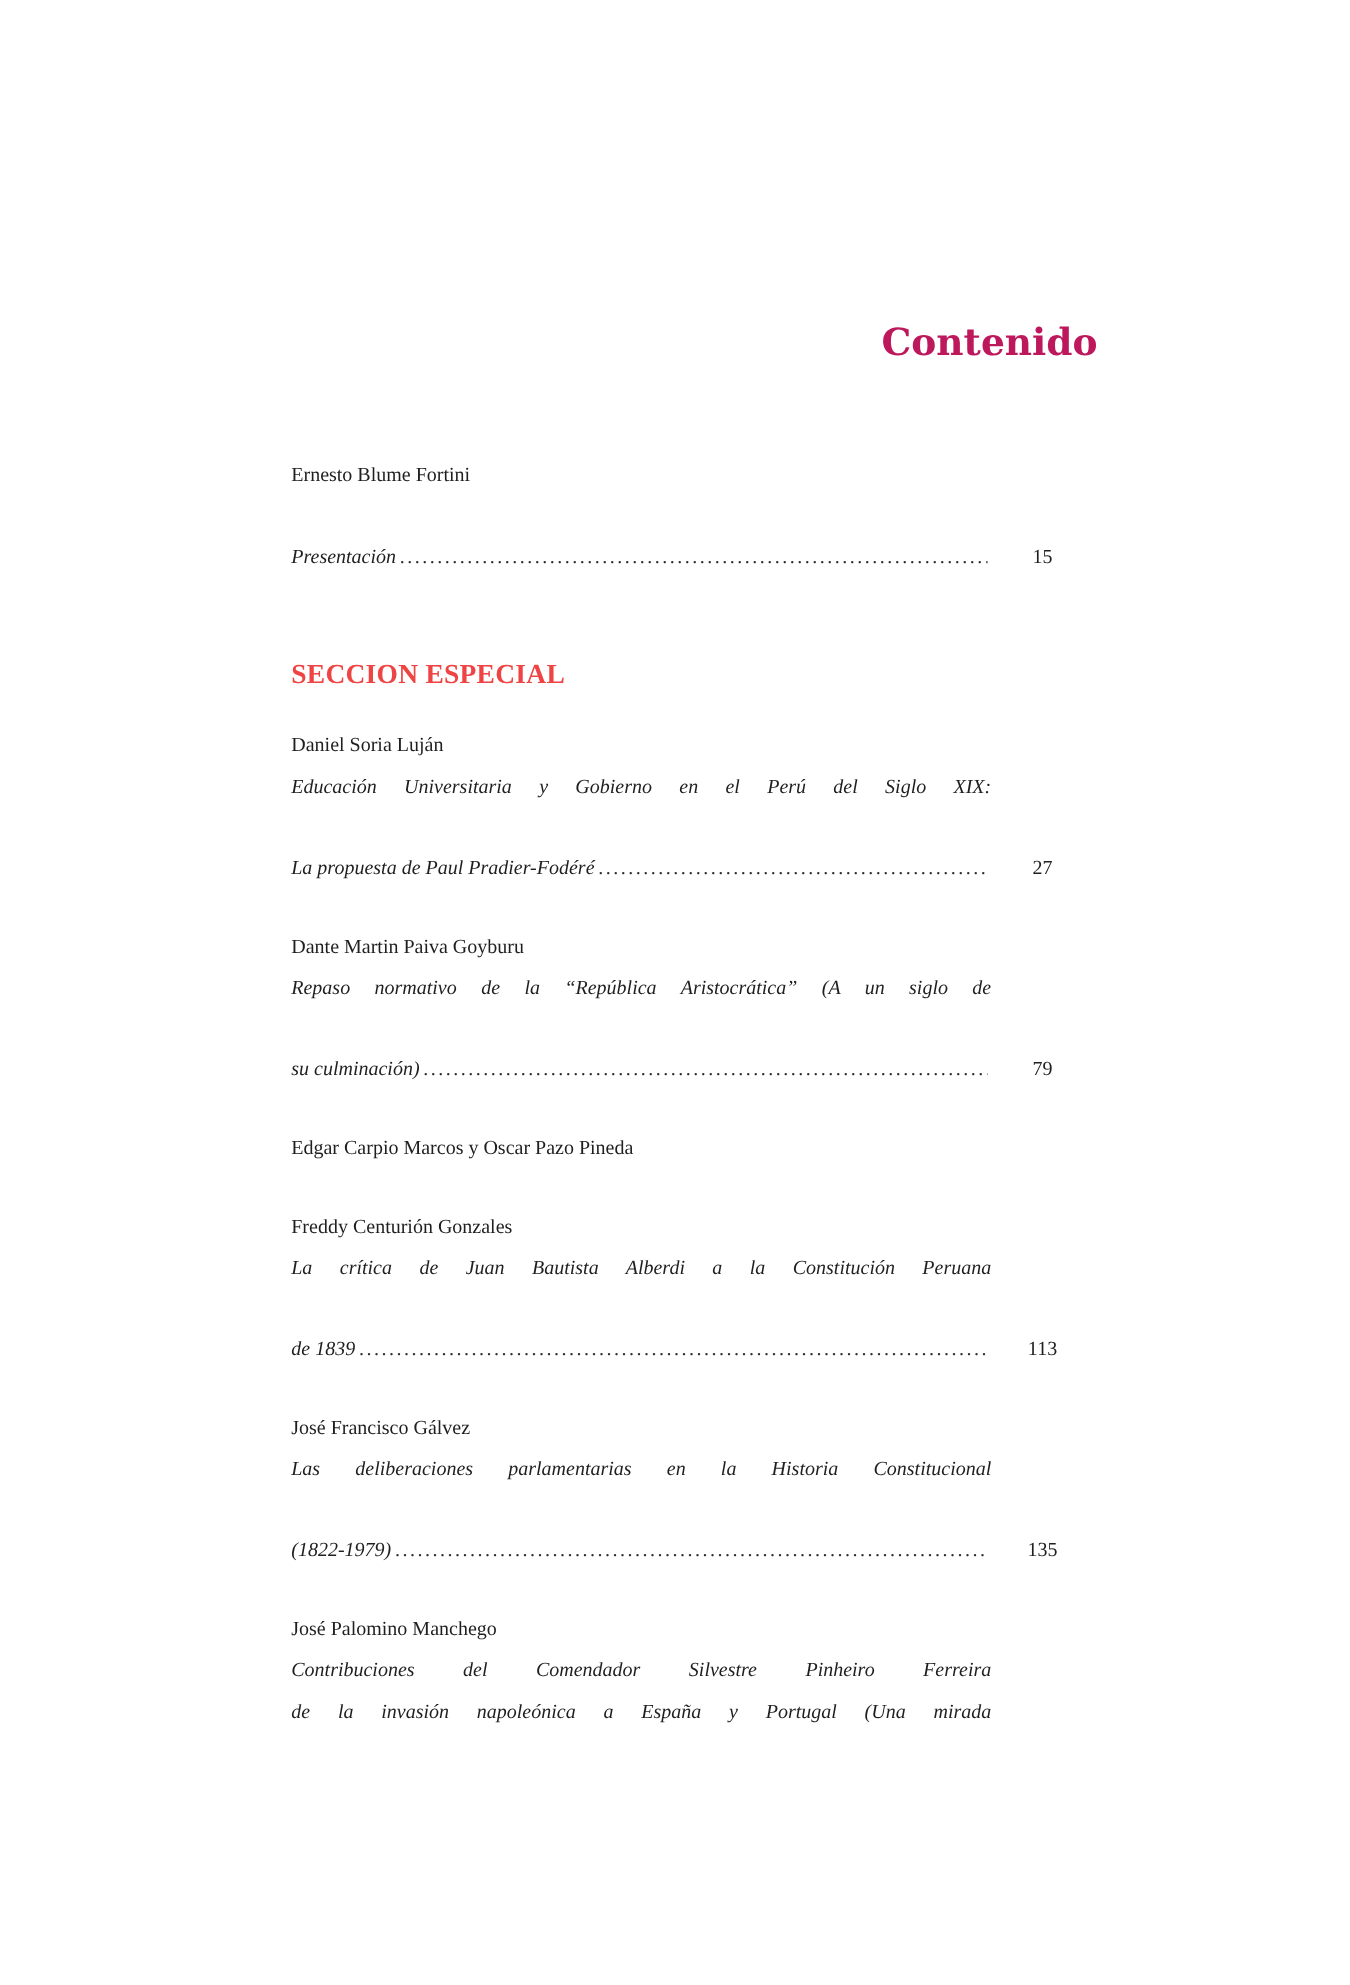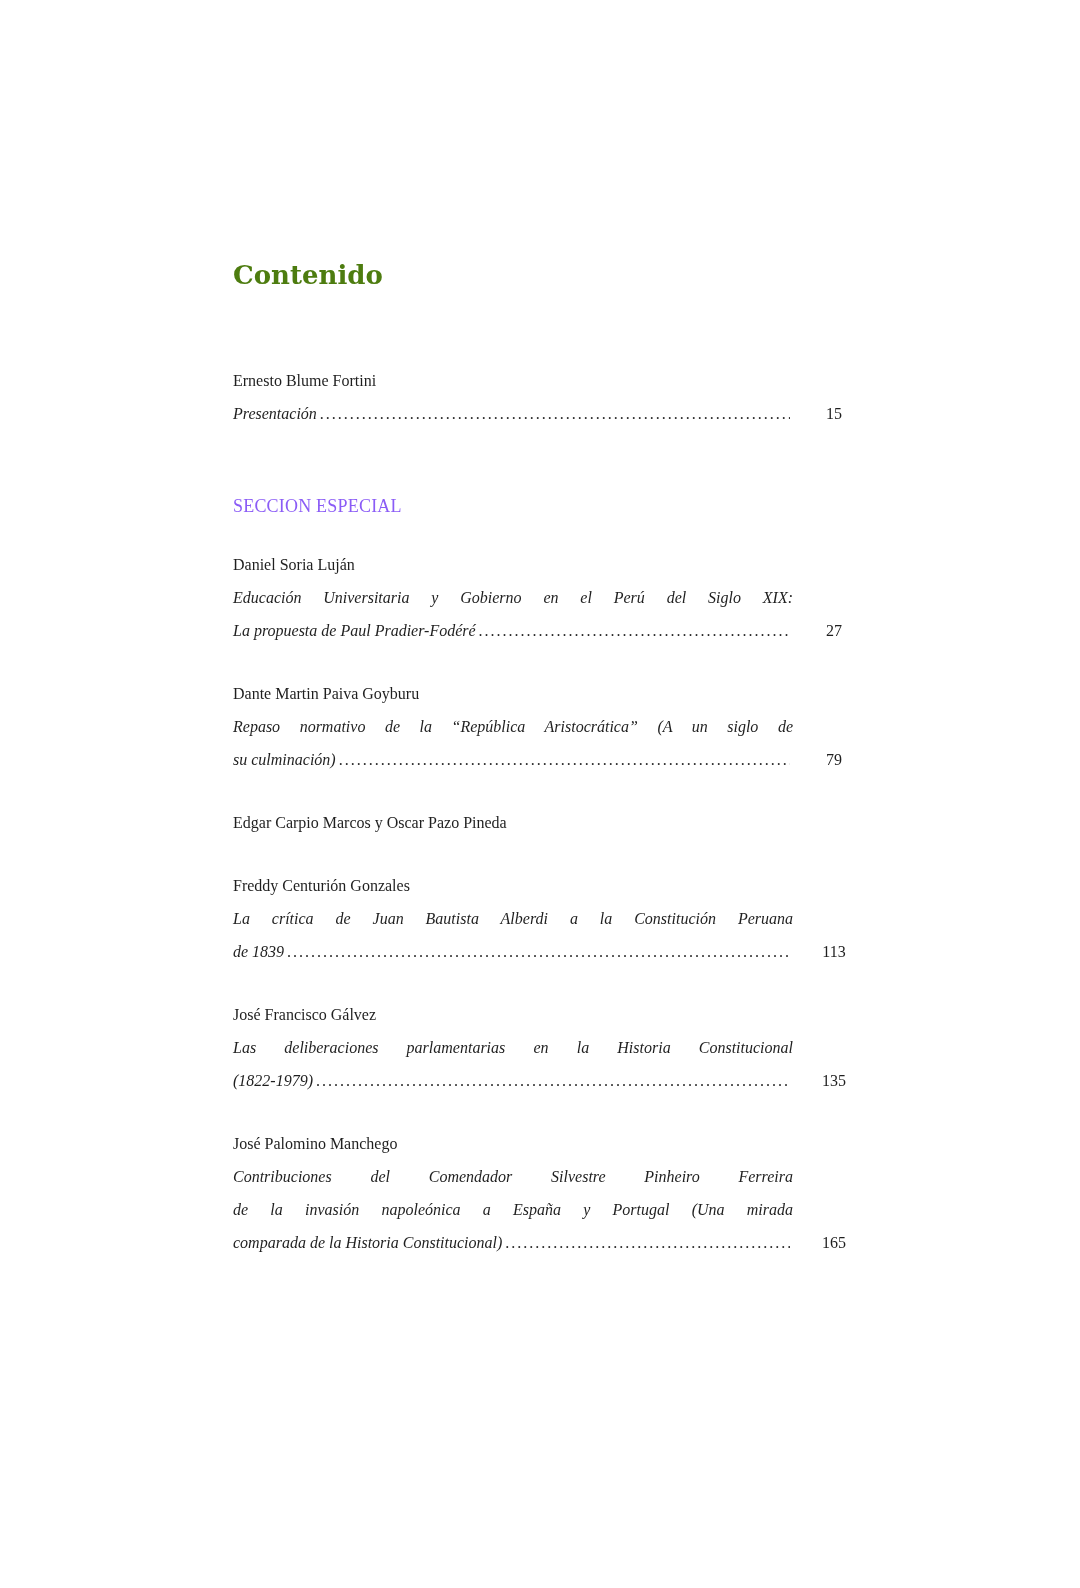--- a/index.html
+++ b/index.html
@@ -11,49 +11,49 @@
     background: #ffffff;
     color: #1f1f1f;
     font-family: "Liberation Serif", serif;
     overflow: hidden;
   }
   .content {
     padding: 256px 202px 0 233px; 
   }
   .doc-title {
     margin: 0;
-    text-align: left;
+    text-align: right;
     font-family: "DejaVu Serif", serif;
     font-weight: bold;
-    font-size: 26px;
+    font-size: 30px;
     line-height: 38px;
-    color: #4d7c0f;
+    color: #be185d;
   }
   .front-block { margin-top: 70px; }
   .section-heading {
     margin: 60px 0 25px 0;
-    font-weight: normal;
-    font-size: 18px;
+    font-weight: bold;
+    font-size: 22px;
     line-height: 33px;
     letter-spacing: 0.2px;
-    color: #8b5cf6;
+    color: #ef4444;
   }
   .entry { margin-bottom: 30px; font-size: 16px; line-height: 33px; }
   .front-block .entry { margin-bottom: 0; }
   .author { font-style: normal; }
   .title-lines .jline {
     width: 560px;
     font-style: italic;
     text-align: justify;
     text-align-last: justify;
     white-space: nowrap;
     overflow: visible;
   }
   .last-line { display: flex; align-items: baseline; }
-  .ttext { font-style: italic; flex: 0 0 auto; }
+  .ttext { font-style: italic; flex: 0 0 auto; margin-top: 32px; }
   .leader {
     flex: 1 1 auto;
     overflow: hidden;
     white-space: nowrap;
     margin-left: 3px;
     min-width: 0;
   }
   .leader::after {
     content: "..................................................................................................................................................................";
     letter-spacing: 2px;
@@ -135,21 +135,16 @@
       <span class="pagenum">135</span>
     </div>
   </div>
 
   <div class="entry">
     <div class="author">José Palomino Manchego</div>
     <div class="title-lines">
             <div class="jline">Contribuciones del Comendador Silvestre Pinheiro Ferreira</div>
             <div class="jline">de la invasión napoleónica a España y Portugal (Una mirada</div>
           </div>
-    <div class="last-line">
-      <span class="ttext">comparada de la Historia Constitucional)</span>
-      <span class="leader"></span>
-      <span class="pagenum">165</span>
-    </div>
   </div>
 </div>
   </div>
 </div>
 
 </body></html>

